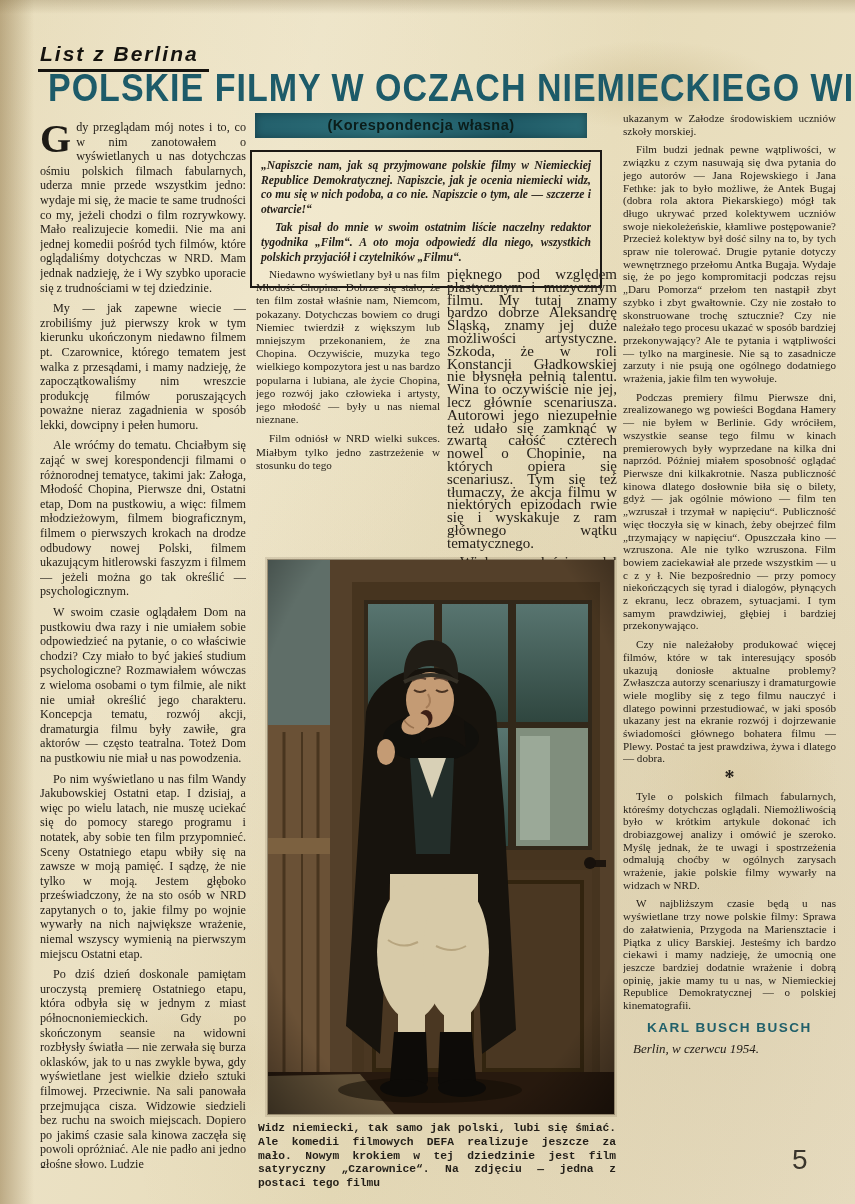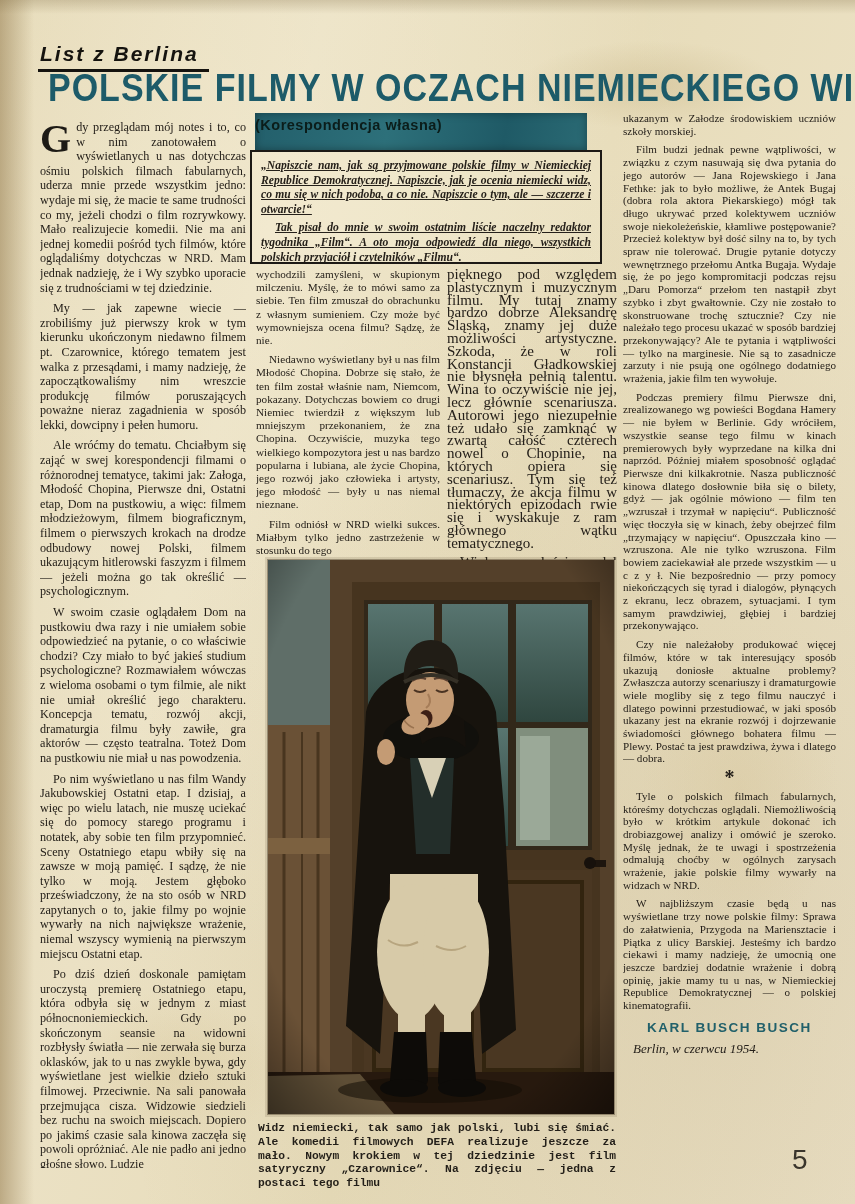--- a/index.html
+++ b/index.html
@@ -25,30 +25,30 @@
   .b3 { left:640px; top:640px; width:200px; height:300px;
         background:radial-gradient(ellipse, rgba(210,190,140,.25), transparent 70%); }
 
   .kicker { position:absolute; left:38px; top:42px;
     font-family:"Liberation Sans", sans-serif; font-weight:700; font-style:italic;
     font-size:21px; letter-spacing:2px; color:#15130f;
     border-bottom:3.5px solid #15130f; padding:0 10px 3px 2px; }
   .title { position:absolute; left:48px; top:66px; width:800px; white-space:nowrap;
     font-family:"Liberation Sans", sans-serif; font-weight:700; font-size:34px;
     letter-spacing:1px; color:#1d5b69; transform:scaleY(1.12); transform-origin:left top; }
-  .banner { position:absolute; left:255px; top:113px; width:332px; height:37px;
+  .banner { position:absolute; left:255px; top:113px; width:332px; height:25px;
     background:linear-gradient(100deg,#235f6b,#2d707a 40%,#1f5a66 75%,#2a6a74);
     box-shadow:inset 0 0 8px rgba(0,0,0,.35);
     font-family:"Liberation Sans", sans-serif; font-weight:700; font-size:14.5px;
-    color:#0b1d1a; text-align:left; line-height:25px; letter-spacing:.5px; }
-
-  .quote-box { position:absolute; left:250px; top:150px; width:352px; height:114px;
+    color:#0b1d1a; text-align:center; line-height:25px; letter-spacing:.5px; }
+
+  .quote-box { position:absolute; left:250px; top:150px; width:352px; height:138px;
     border:2.5px solid #1c1915; padding:7px 9px; box-sizing:border-box; overflow:hidden;
     font-style:italic; font-weight:700; font-size:11.6px; line-height:14.6px;
-    text-align:justify; background:rgba(255,250,230,.18);text-decoration:underline; }
+    text-align:justify; background:rgba(255,250,230,.18); }
   .quote-box p { margin:0; }
   .quote-box p + p { text-indent:14px; margin-top:4px; }
 
   .col { position:absolute; text-align:justify; overflow:hidden; hyphens:auto; }
   .col p { margin:0 0 6px 0; }
   .col p.indent { text-indent:13px; }
   .col1 { left:40px;  top:120px; width:206px; height:1048px; font-size:12.2px; line-height:14.6px; }
   .col2 { left:256px; top:268px; width:184px; height:292px; font-size:11.2px; line-height:13.2px; }
   .col3 { left:447px; top:268px; width:170px; height:292px; font-size:15px; line-height:12.8px; }
   .col4 { left:623px; top:112px; width:213px; height:1036px; font-size:11.1px; line-height:12.7px; }
@@ -94,21 +94,20 @@
   <div class="col col1">
     <p><span class="dropcap">G</span><span>dy przeglądam mój notes i to, co w nim zanotowałem o wyświetlanych u nas dotychczas ośmiu polskich filmach fabularnych, uderza mnie przede wszystkim jedno: wydaje mi się, że macie te same trudności co my, jeżeli chodzi o film rozrywkowy. Mało realizujecie komedii. Nie ma ani jednej komedii pośród tych filmów, które oglądaliśmy dotychczas w NRD. Mam jednak nadzieję, że i Wy szybko uporacie się z trudnościami w tej dziedzinie.</span></p>
     <p class="indent">My — jak zapewne wiecie — zrobiliśmy już pierwszy krok w tym kierunku ukończonym niedawno filmem pt. Czarownice, którego tematem jest walka z przesądami, i mamy nadzieję, że zapoczątkowaliśmy nim wreszcie produkcję filmów poruszających poważne nieraz zagadnienia w sposób lekki, dowcipny i pełen humoru.</p>
     <p class="indent">Ale wróćmy do tematu. Chciałbym się zająć w swej korespondencji filmami o różnorodnej tematyce, takimi jak: Załoga, Młodość Chopina, Pierwsze dni, Ostatni etap, Dom na pustkowiu, a więc: filmem młodzieżowym, filmem biograficznym, filmem o pierwszych krokach na drodze odbudowy nowej Polski, filmem ukazującym hitlerowski faszyzm i filmem — jeżeli można go tak określić — psychologicznym.</p>
     <p class="indent">W swoim czasie oglądałem Dom na pustkowiu dwa razy i nie umiałem sobie odpowiedzieć na pytanie, o co właściwie chodzi? Czy miało to być jakieś studium psychologiczne? Rozmawiałem wówczas z wieloma osobami o tym filmie, ale nikt nie umiał określić jego charakteru. Koncepcja tematu, rozwój akcji, dramaturgia filmu były zawiłe, gra aktorów — często teatralna. Toteż Dom na pustkowiu nie miał u nas powodzenia.</p>
     <p class="indent">Po nim wyświetlano u nas film Wandy Jakubowskiej Ostatni etap. I dzisiaj, a więc po wielu latach, nie muszę uciekać się do pomocy starego programu i notatek, aby sobie ten film przypomnieć. Sceny Ostatniego etapu wbiły się na zawsze w moją pamięć. I sądzę, że nie tylko w moją. Jestem głęboko przeświadczony, że na sto osób w NRD zapytanych o to, jakie filmy po wojnie wywarły na nich największe wrażenie, niemal wszyscy wymienią na pierwszym miejscu Ostatni etap.</p>
     <p class="indent">Po dziś dzień doskonale pamiętam uroczystą premierę Ostatniego etapu, która odbyła się w jednym z miast północnoniemieckich. Gdy po skończonym seansie na widowni rozbłysły światła — nie zerwała się burza oklasków, jak to u nas zwykle bywa, gdy wyświetlane jest wielkie dzieło sztuki filmowej. Przeciwnie. Na sali panowała przejmująca cisza. Widzowie siedzieli bez ruchu na swoich miejscach. Dopiero po jakimś czasie sala kinowa zaczęła się powoli opróżniać. Ale nie padło ani jedno głośne słowo. Ludzie</p>
   </div>
 
   <div class="col col2">
-    <p>wychodzili zamyśleni, w skupionym milczeniu. Myślę, że to mówi samo za siebie. Ten film zmuszał do obrachunku z własnym sumieniem. Czy może być wymowniejsza ocena filmu? Sądzę, że nie.</p>
     <p class="indent">Niedawno wyświetlany był u nas film Młodość Chopina. Dobrze się stało, że ten film został właśnie nam, Niemcom, pokazany. Dotychczas bowiem co drugi Niemiec twierdził z większym lub mniejszym przekonaniem, że zna Chopina. Oczywiście, muzyka tego wielkiego kompozytora jest u nas bardzo popularna i lubiana, ale życie Chopina, jego rozwój jako człowieka i artysty, jego młodość — były u nas niemal nieznane.</p>
     <p class="indent">Film odniósł w NRD wielki sukces. Miałbym tylko jedno zastrzeżenie w stosunku do tego</p>
   </div>
 
   <div class="col col3">
     <p>pięknego pod względem plastycznym i muzycznym filmu. My tutaj znamy bardzo dobrze Aleksandrę Śląską, znamy jej duże możliwości artystyczne. Szkoda, że w roli Konstancji Gładkowskiej nie błysnęła pełnią talentu. Wina to oczywiście nie jej, lecz głównie scenariusza. Autorowi jego niezupełnie też udało się zamknąć w zwartą całość czterech nowel o Chopinie, na których opiera się scenariusz. Tym się też tłumaczy, że akcja filmu w niektórych epizodach rwie się i wyskakuje z ram głównego wątku tematycznego.</p>
     <p class="indent">Wiele radości dał niemieckiemu widzowi film pt. Załoga. Jeżeli nawet w okresie, w którym film ten był u nas wyświetlany (1952), mało kto znał zagadnienia w nim poruszane, to jednak bardzo szybko zżyliśmy się z</p>
   </div>
 
   <div class="col col4">

